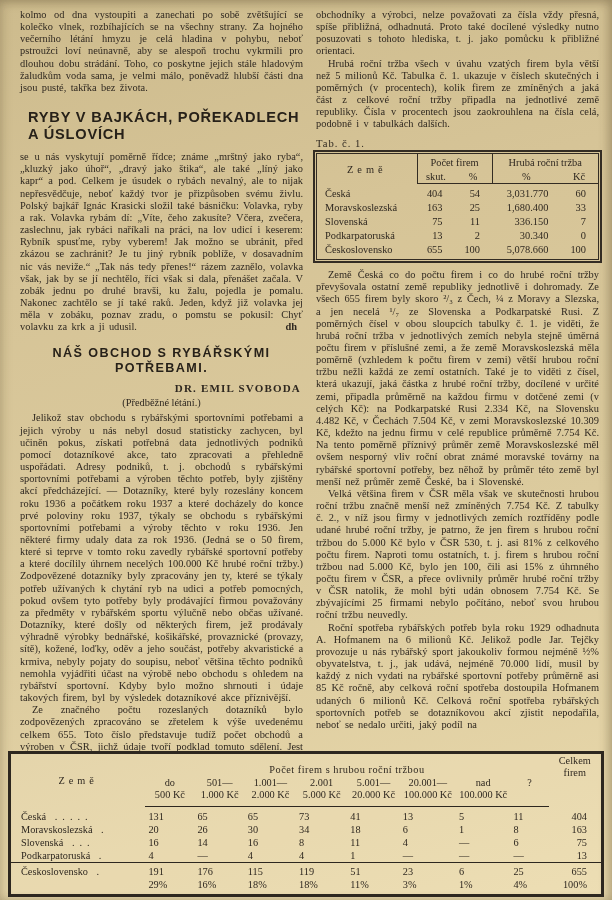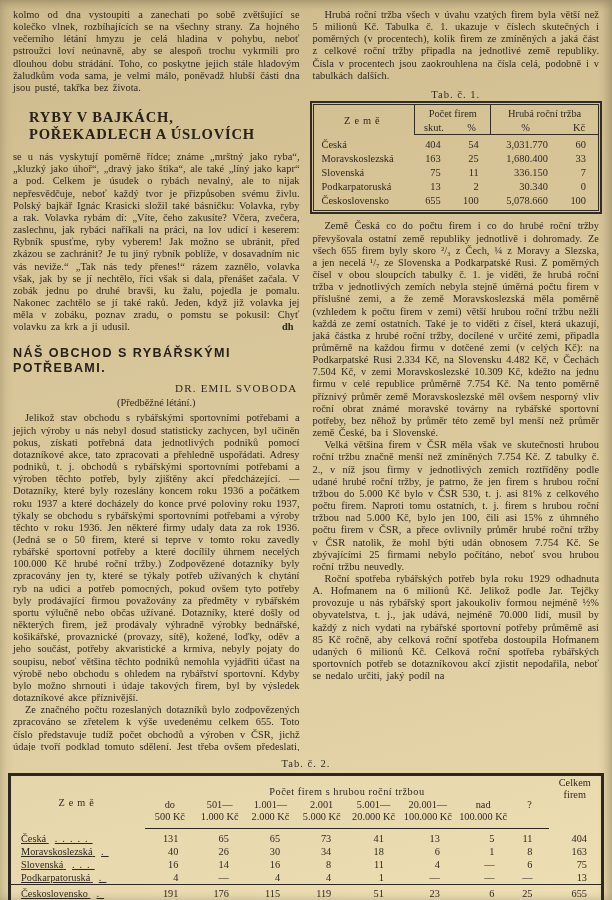--- a/index.html
+++ b/index.html
@@ -9,52 +9,53 @@
     margin:0 auto;
     background:linear-gradient(165deg,#cdbb8d 0%,#d6c497 28%,#dbca9d 58%,#e9d9ac 100%);
     box-shadow:inset -5px 0 10px rgba(60,45,20,.20), inset 0 4px 10px rgba(60,45,20,.14), inset 5px 0 10px rgba(60,45,20,.08);
     color:#2f2820;
     font-family:"Liberation Serif","DejaVu Serif",serif;
     overflow:hidden;
     box-sizing:border-box;
   }
   .columns{
     display:flex;gap:13px;
-    padding:9px 13px 0 13px;
+    padding:9px 13px 0 20px;
     height:742px;overflow:hidden;
   }
   .col{width:287px;box-sizing:border-box;}
   p.body{
     margin:0;
     font-size:10.4px;line-height:12.15px;
     text-align:justify;word-spacing:1.8px;
     text-indent:12px;
   }
   p.body.noindent{text-indent:0;}
   .sig{float:right;font-weight:bold;padding-right:6px;}
   h2.sec{
-    font-family:Liberation Serif, serif;
+    font-family:Liberation Sans, sans-serif;
     font-size:14.6px;line-height:17px;font-weight:bold;
     letter-spacing:.8px;color:#272119;
-    margin:15px 0 8px 16px;
+    margin:15px 0 8px 8px;
   }
   h3.sec{
     font-family:"Liberation Sans","DejaVu Sans",sans-serif;
     font-size:12.6px;line-height:15px;font-weight:bold;
     letter-spacing:1.4px;color:#272119;
     margin:13px 0 6px 0;
+    text-align:center;
   }
   .byline{
-    text-align:right;font-weight:normal;font-size:11px;
+    text-align:right;font-weight:bold;font-size:11px;
     letter-spacing:1.2px;margin:0 2px 3px 0;
   }
   .subtitle{text-align:center;font-size:10.4px;margin:0 0 4px 0;}
   
   .t1-caption,.t2-caption{
-    text-align:center;font-size:10.6px;letter-spacing:1px;
+    font-size:10.6px;letter-spacing:1px;
     margin:7px 0 4px 0;
   }
   table.t1{
     width:100%;border-collapse:collapse;
     border:1px solid #332c23;outline:2px solid #332c23;outline-offset:1px;
     font-size:10.4px;
     margin-bottom:2px;
   }
   table.t1 th,table.t1 td{padding:1.5px 4px;font-weight:normal;}
   table.t1 thead th{border-bottom:1px solid #332c23;}
@@ -71,23 +72,23 @@
     width:100%;border-collapse:collapse;
     border:3px solid #2d271f;
     font-size:10.3px;background:rgba(255,246,214,.18);
   }
   table.t2 th,table.t2 td{padding:1px 3px;font-weight:normal;}
   table.t2 thead th{vertical-align:top;}
   table.t2 thead tr.hdr2 th{border-bottom:1px solid #2d271f;padding-bottom:5px;}
   table.t2 .grp{letter-spacing:.5px;padding-top:10px;}
   table.t2 .zeme{letter-spacing:4px;vertical-align:middle;text-align:center;}
   table.t2 .two span{display:block;text-align:center;line-height:12px;}
-  table.t2 td.lbl{text-align:left;padding-left:10px;white-space:nowrap;text-decoration:underline;}
+  table.t2 td.lbl{text-align:left;padding-left:10px;white-space:nowrap;}
   table.t2 .dots{letter-spacing:5px;padding-left:6px;}
-  table.t2 td.num{text-align:right;padding-right:16px;}
+  table.t2 td.num{padding-right:16px;}
   table.t2 td.tot{text-align:right;padding-right:14px;}
   table.t2 tbody tr:first-child td{padding-top:4px;}
   table.t2 tr.rule td{border-top:1px solid #2d271f;padding-top:3px;}
   table.t2 tr.pct td{padding-bottom:4px;}
 </style>
 </head>
 <body>
 
 <div class="page">
   <div class="columns">
@@ -104,20 +105,21 @@
 
       <h3 class="sec">NÁŠ OBCHOD S RYBÁŘSKÝMI POTŘEBAMI.</h3>
       <div class="byline">DR. EMIL SVOBODA</div>
       <div class="subtitle">(Předběžné létání.)</div>
 
       <p class="body">Jelikož stav obchodu s rybářskými sportovními potřebami a jejich výroby u nás nebyl dosud statisticky zachycen, byl učiněn pokus, získati potřebná data jednotlivých podniků pomocí dotazníkové akce, tato zpracovati a přehledně uspořádati. Adresy podniků, t. j. obchodů s rybářskými sportovními potřebami a výroben těchto potřeb, byly zjištěny akcí předcházející. — Dotazníky, které byly rozeslány koncem roku 1936 a počátkem roku 1937 a které docházely do konce prvé poloviny roku 1937, týkaly se obchodu s rybářskými sportovními potřebami a výroby těchto v roku 1936. Jen některé firmy udaly data za rok 1936. (Jedná se o 50 firem, které si teprve v tomto roku zavedly rybářské sportovní potřeby a které docílily úhrnem necelých 100.000 Kč hrubé roční tržby.) Zodpovězené dotazníky byly zpracovány jen ty, které se týkaly potřeb užívaných k chytání ryb na udici a potřeb pomocných, pokud ovšem tyto potřeby byly prodávající firmou považovány za předměty v rybářském sportu výlučně nebo občas užívané. Dotazníky, které došly od některých firem, jež prodávaly výhradně výrobky bednářské, košikářské, provaznické (provazy, sítě), kožené, loďky, oděv a jeho součást, potřeby akvaristické a krmiva, nebyly pojaty do soupisu, neboť většina těchto podniků nemohla vyjádřiti účast na výrobě nebo obchodu s ohledem na rybářství sportovní. Kdyby bylo možno shrnouti i údaje takových firem, byl by výsledek dotazníkové akce příznivější.</p>
       <p class="body">Ze značného počtu rozeslaných dotazníků bylo zodpovězených zpracováno se zřetelem k výše uvedenému celkem 655. Toto číslo představuje tudíž počet obchodů a výroben v ČSR, jichž údaje tvoří podklad tomuto sdělení. Jest třeba ovšem předeslati, že číselné údaje o rybářských sportovních potřebách, poskytnuté</p>
     </div>
 
     <div class="col">
+      <p class="body noindent">obchodníky a výrobci, nelze považovati za čísla vždy přesná, spíše přibližná, odhadnutá. Proto také docílené výsledky nutno posuzovati s tohoto hlediska, t. j. jako pomůcku k přibližné orientaci.</p>
       <p class="body">Hrubá roční tržba všech v úvahu vzatých firem byla větší než 5 milionů Kč. Tabulka č. 1. ukazuje v číslech skutečných i poměrných (v procentech), kolik firem ze zmíněných a jaká část z celkové roční tržby připadla na jednotlivé země republiky. Čísla v procentech jsou zaokrouhlena na čísla celá, podobně i v tabulkách dalších.</p>
 
       <div class="t1-caption">Tab. č. 1.</div>
 
       <table class="t1">
         <thead>
           <tr class="grp">
             <th class="zeme" rowspan="2">Země</th>
             <th class="vline" colspan="2">Počet firem</th>
             <th class="vline" colspan="2">Hrubá roční tržba</th>
@@ -168,21 +170,20 @@
         </tbody>
       </table>
 
       <p class="body" style="margin-top:9px">Země Česká co do počtu firem i co do hrubé roční tržby převyšovala ostatní země republiky jednotlivě i dohromady. Ze všech 655 firem byly skoro ²/₃ z Čech, ¼ z Moravy a Slezska, a jen necelá ¹/₇ ze Slovenska a Podkarpatské Rusi. Z poměrných čísel v obou sloupcích tabulky č. 1. je viděti, že hrubá roční tržba v jednotlivých zemích nebyla stejně úměrná počtu firem v příslušné zemi, a že země Moravskoslezská měla poměrně (vzhledem k počtu firem v zemi) větší hrubou roční tržbu nežli každá ze zemí ostatních. Také je to viděti z čísel, která ukazují, jaká částka z hrubé roční tržby, docílené v určité zemi, připadla průměrně na každou firmu v dotčené zemi (v celých Kč): na Podkarpatské Rusi 2.334 Kč, na Slovensku 4.482 Kč, v Čechách 7.504 Kč, v zemi Moravskoslezské 10.309 Kč, kdežto na jednu firmu v celé republice průměrně 7.754 Kč. Na tento poměrně příznivý průměr země Moravskoslezské měl ovšem nesporný vliv roční obrat známé moravské továrny na rybářské sportovní potřeby, bez něhož by průměr této země byl menší než průměr země České, ba i Slovenské.</p>
       <p class="body">Velká většina firem v ČSR měla však ve skutečnosti hrubou roční tržbu značně menší než zmíněných 7.754 Kč. Z tabulky č. 2., v níž jsou firmy v jednotlivých zemích roztříděny podle udané hrubé roční tržby, je patrno, že jen firem s hrubou roční tržbou do 5.000 Kč bylo v ČSR 530, t. j. asi 81% z celkového počtu firem. Naproti tomu ostatních, t. j. firem s hrubou roční tržbou nad 5.000 Kč, bylo jen 100, čili asi 15% z úhrnného počtu firem v ČSR, a přece ovlivnily průměr hrubé roční tržby v ČSR natolik, že mohl býti udán obnosem 7.754 Kč. Se zbývajícími 25 firmami nebylo počítáno, neboť svou hrubou roční tržbu neuvedly.</p>
       <p class="body">Roční spotřeba rybářských potřeb byla roku 1929 odhadnuta A. Hofmanem na 6 milionů Kč. Jelikož podle Jar. Tejčky provozuje u nás rybářský sport jakoukoliv formou nejméně ½% obyvatelstva, t. j., jak udává, nejméně 70.000 lidí, musil by každý z nich vydati na rybářské sportovní potřeby průměrně asi 85 Kč ročně, aby celková roční spotřeba dostoupila Hofmanem udaných 6 milionů Kč. Celková roční spotřeba rybářských sportovních potřeb se dotazníkovou akcí zjistit nepodařila, neboť se nedalo určiti, jaký podíl na</p>
     </div>
   </div>
 
   <div class="t2-section">
-    <div class="t2-caption">Tab. č. 2.</div>
 
     <table class="t2">
       <colgroup>
         <col style="width:148px">
         <col style="width:53px">
           <col style="width:55px">
           <col style="width:56px">
           <col style="width:56px">
         <col style="width:58px">
           <col style="width:62px">
@@ -248,21 +249,21 @@
           <td class="num">13</td>
           <td class="num">5</td>
           <td class="num">11</td>
           <td class="tot">404</td>
         </tr>
         <tr>
           <td class="lbl">
             <span>Moravskoslezská</span>
             <span class="dots">.</span>
           </td>
-          <td class="num">40</td>
+          <td class="num">20</td>
           <td class="num">26</td>
           <td class="num">30</td>
           <td class="num">34</td>
           <td class="num">18</td>
           <td class="num">6</td>
           <td class="num">1</td>
           <td class="num">8</td>
           <td class="tot">163</td>
         </tr>
         <tr>

